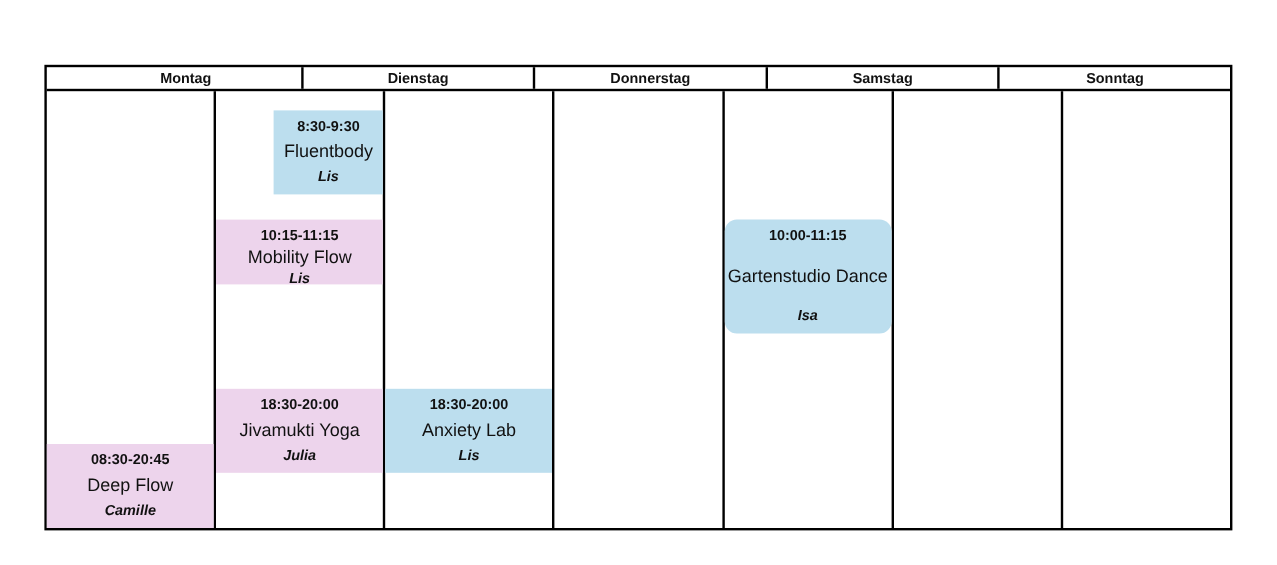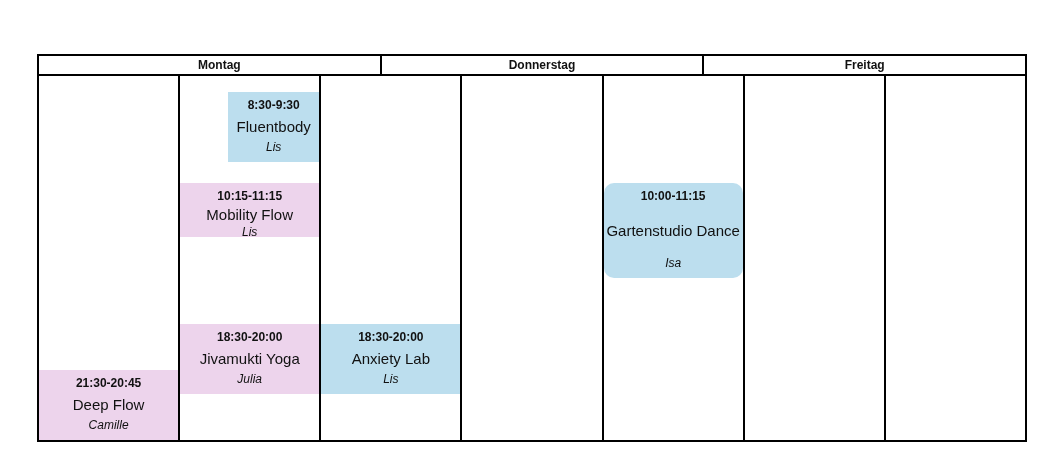--- a/index.html
+++ b/index.html
@@ -85,47 +85,50 @@
   }
   .event-name {
     font-size: 15px;
     line-height: 21px;
     text-align: center;
   }
   .event-instructor {
     font-size: 12px;
     font-style: italic;
     line-height: 15px;
+    font-weight: bold;
   }
   .ev-deepflow     { top: 294px; bottom: 0; }
   .ev-fluentbody   { top: 16px;  height: 70px; margin-left: 48px; }
   .ev-mobility     { top: 107px; height: 54px; }
   .ev-jivamukti    { top: 248px; height: 70px; }
   .ev-anxiety      { top: 248px; height: 70px; }
   .ev-contemporary { top: 107px; height: 95px; border-radius: 10px; }
 </style>
 </head>
 <body>
 
 <div class="page">
 
 
   <div class="schedule-table">
 
     <div class="header-row">
       <div class="day-header">Montag</div>
+      <div class="day-header">Dienstag</div>
       <div class="day-header">Donnerstag</div>
-      <div class="day-header">Freitag</div>
+      <div class="day-header">Samstag</div>
+      <div class="day-header">Sonntag</div>
     </div>
 
     <div class="body-row">
 
       <div class="day-column">
         <div class="event ev-deepflow" style="background: rgb(237, 212, 236);">
-          <div class="event-time">21:30-20:45</div>
+          <div class="event-time">08:30-20:45</div>
           <div class="event-name">Deep Flow</div>
           <div class="event-instructor">Camille</div>
         </div>
       </div>
 
       <div class="day-column">
         <div class="event ev-fluentbody" style="background: rgb(188, 222, 238);">
           <div class="event-time">8:30-9:30</div>
           <div class="event-name">Fluentbody</div>
           <div class="event-instructor">Lis</div>

